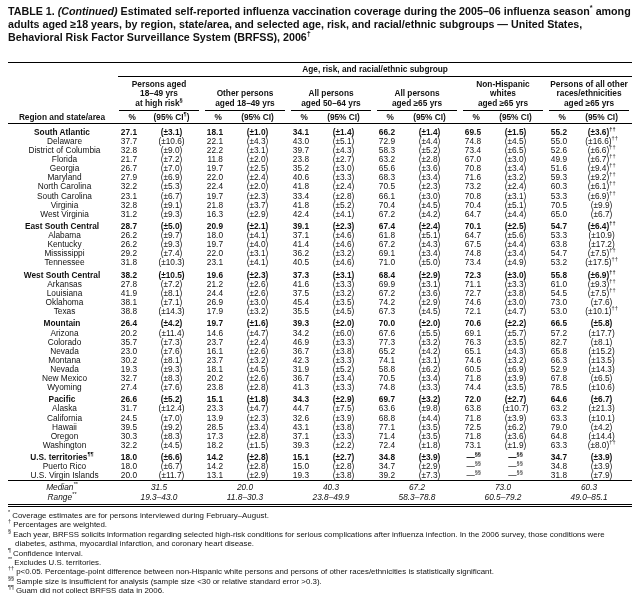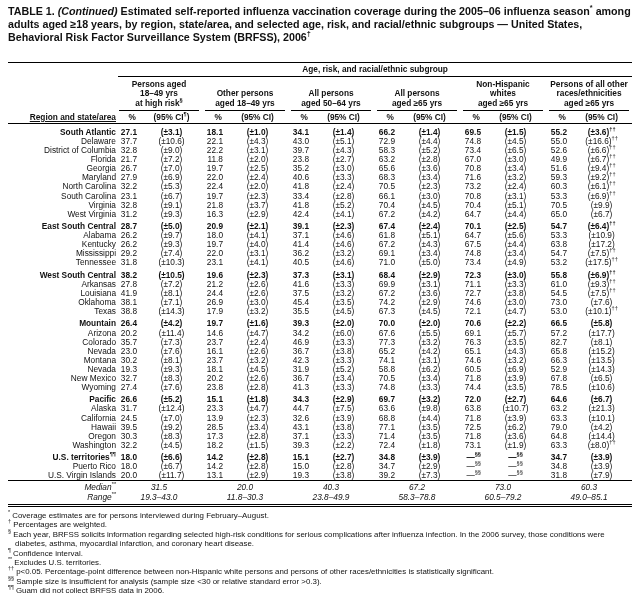--- a/index.html
+++ b/index.html
@@ -24,27 +24,27 @@
   col.c-ci  { width:61px; }
   .span-hdr div {
     border-bottom:1px solid #000; font-weight:bold;
     padding:2px 0 2px 0; margin:0 0 0 2px;
   }
   .grp-inner {
     border-bottom:1px solid #000; font-weight:bold;
     white-space:pre-line; line-height:9.6px; padding:3px 0 1px 0; margin:0 3px;
   }
   tr.subhdr th { border-bottom:1.4px solid #000; padding:2px 0 2px 0; }
-  tr.subhdr th.lbl { text-align:right; font-weight:bold;text-decoration:underline; }
+  tr.subhdr th.lbl { text-align:center; font-weight:bold; }
   th.pct, td.pct { text-align:right; }
   tr.subhdr th.pct { padding-right:5px; font-weight:bold; }
   td.pct { padding-right:4px; }
   th.ci, td.ci { text-align:center; }
   tr.subhdr th.ci { font-weight:bold; }
-  td.lbl { text-align:right; }
+  td.lbl { text-align:center; }
   tr.region td { font-weight:bold; padding-top:3.6px; }
   tr.state td { padding-top:0.4px; }
   tr.state td.lbl { padding-left:5px;margin-top:32px; }
   tr.summary td { font-style:italic; padding-top:1.5px; }
   tr.summary td.sumv { text-align:center; }
   tr.summary.first td { border-top:1px solid #000; padding-top:2px; }
   tr.summary.last td { border-bottom:3px double #000; padding-bottom:2.5px; }
   .footnotes { margin-top:3.5px; font-size:7.9px; line-height:9.4px; }
   .fn { padding-left:7px; text-indent:-7px; }
 </style>

